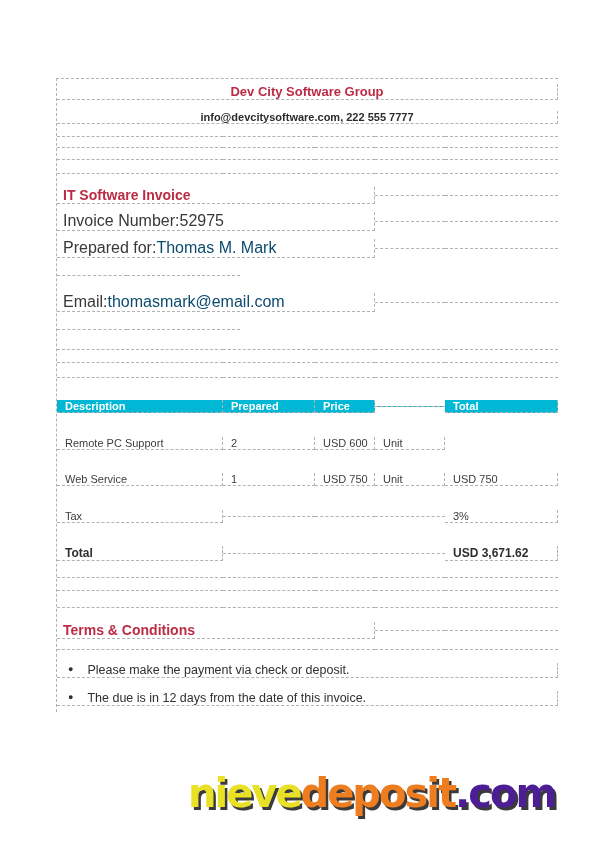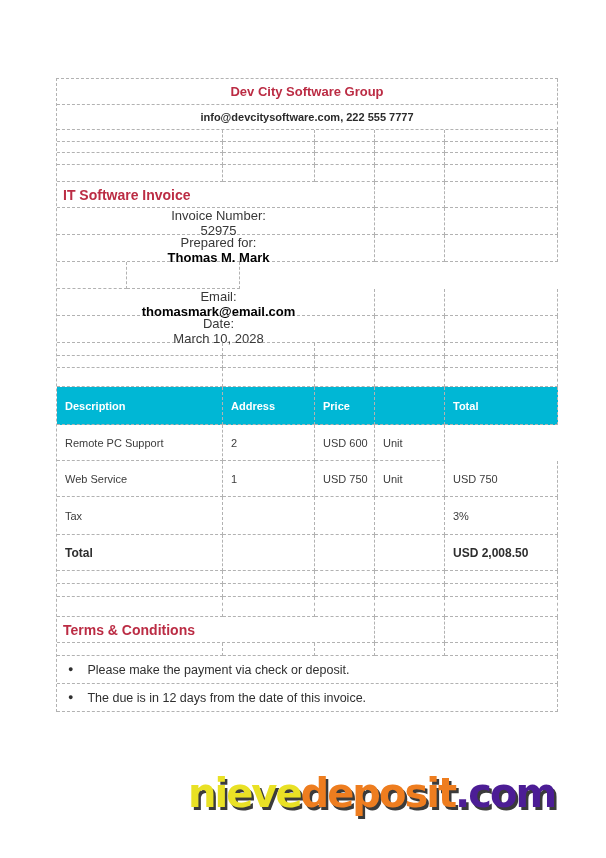--- a/index.html
+++ b/index.html
@@ -13,39 +13,39 @@
     width:606px;height:858px;position:relative;overflow:hidden;
     background:#ffffff;color:var(--ink);
     font-family:"Liberation Sans", sans-serif;
   }
   .sheet{
     position:absolute;left:56px;top:78px;width:501px;
     border-top:1px dashed var(--grid);
     border-left:1px dashed var(--grid);
     background:#fff;
   }
-  .row{display:flex;}
+  .row{display:flex;align-items:center;}
   .c{
     box-sizing:border-box;
     border-right:1px dashed var(--grid);
     border-bottom:1px dashed var(--grid);
     display:flex;align-items:center;
     white-space:nowrap;
   }
   .w1{width:166px}.w2{width:92px}.w3{width:60px}.w4{width:70px}.w5{width:113px}
   .sa{width:318px}.full{width:501px}
   .h11{height:11px}.h12{height:12px}.h13{height:13px}.h17{height:17px}
   .h19{height:19px}.h20{height:20px}.h25{height:25px}.h26{height:26px}
   .h27{height:27px}.h28{height:28px}.h31{height:38px}.h36{height:36px}
 
   .title-cell{justify-content:center;font-weight:bold;font-size:13px;color:var(--red);}
   .contact-cell{justify-content:center;font-weight:bold;font-size:11px;color:#2b2b2b;}
   .section-cell{font-weight:bold;font-size:14px;color:var(--red);padding-left:6px;}
-  .detail-cell{font-size:13px;padding-left:6px;color:#383838;flex-direction:column;}
-  .detail-cell .bold{font-weight:bold;color:#000000;}
+  .detail-cell{font-size:16px;padding-left:6px;color:#383838;}
+  .detail-cell .bold{font-weight:normal;color:#0c4a6e;}
   .thead .c{background:var(--cyan);color:#ffffff;font-weight:bold;font-size:11px;padding-left:8px;}
   .item-cell{font-size:11px;padding-left:8px;color:#3c3c3c;}
   .total-row .item-cell{font-weight:bold;font-size:12px;color:#2e2e2e;}
   .bullet-cell{font-size:12.5px;padding-left:11px;color:#2f2f2f;}
   .bullet-glyph{font-size:9px;margin-right:14px;line-height:1;}
 
   .watermark{
     position:absolute;left:188px;top:771px;
     font-family:"DejaVu Sans", sans-serif;
     font-weight:bold;font-size:40px;line-height:1.1;
@@ -126,24 +126,20 @@
   </div>
   <div class="row h27">
     <div class="c sa detail-cell">
         <span>Email: </span>
         <span class="bold">thomasmark@email.com</span>
       </div>
     <div class="c w4"></div>
     <div class="c w5"></div>
   </div>
   <div class="row h27">
-    <div class="c sa detail-cell">
-        <span>Date: </span>
-        <span>March 10, 2028</span>
-      </div>
     <div class="c w4"></div>
     <div class="c w5"></div>
   </div>
 
   <div class="row h13">
     <div class="c w1"></div>
       <div class="c w2"></div>
       <div class="c w3"></div>
       <div class="c w4"></div>
       <div class="c w5"></div>
@@ -158,21 +154,21 @@
   <div class="row h19">
     <div class="c w1"></div>
       <div class="c w2"></div>
       <div class="c w3"></div>
       <div class="c w4"></div>
       <div class="c w5"></div>
   </div>
 
   <div class="row h31 thead">
     <div class="c w1">Description</div>
-    <div class="c w2">Address</div>
+    <div class="c w2">Prepared</div>
     <div class="c w3">Price</div>
     <div class="c w4"></div>
     <div class="c w5">Total</div>
   </div>
 
   <div class="row h36">
     <div class="c w1 item-cell">Remote PC Support</div>
     <div class="c w2 item-cell">2</div>
     <div class="c w3 item-cell">USD 600</div>
     <div class="c w4 item-cell">Unit</div>
@@ -189,21 +185,21 @@
     <div class="c w2 item-cell"></div>
     <div class="c w3 item-cell"></div>
     <div class="c w4 item-cell"></div>
     <div class="c w5 item-cell">3%</div>
   </div>
   <div class="row h36 total-row">
     <div class="c w1 item-cell">Total</div>
     <div class="c w2 item-cell"></div>
     <div class="c w3 item-cell"></div>
     <div class="c w4 item-cell"></div>
-    <div class="c w5 item-cell">USD 2,008.50</div>
+    <div class="c w5 item-cell">USD 3,671.62</div>
   </div>
 
   <div class="row h13">
     <div class="c w1"></div>
       <div class="c w2"></div>
       <div class="c w3"></div>
       <div class="c w4"></div>
       <div class="c w5"></div>
   </div>
   <div class="row h13">

